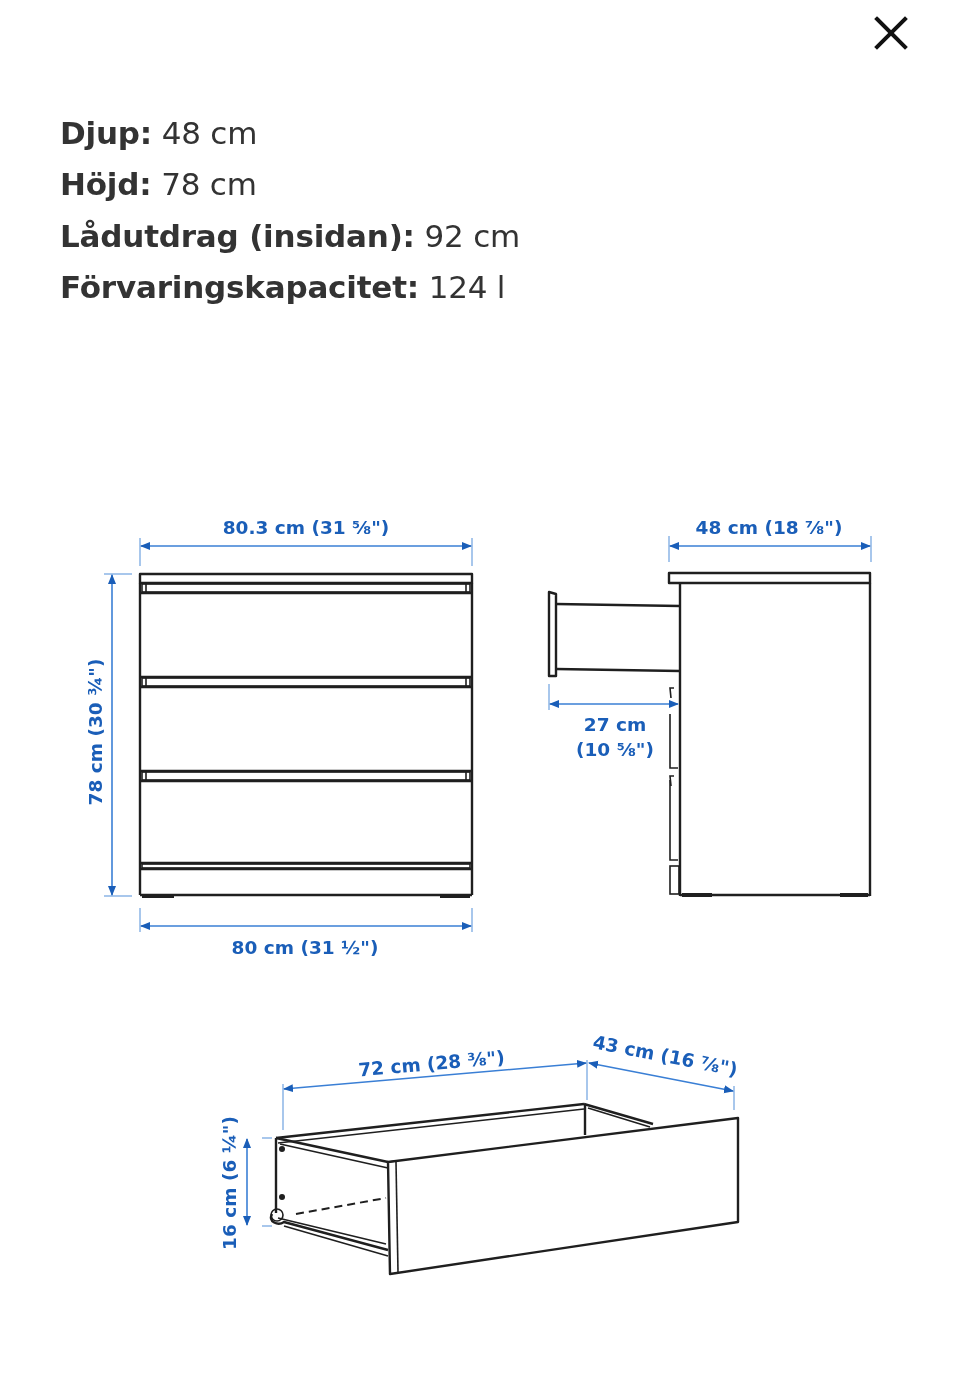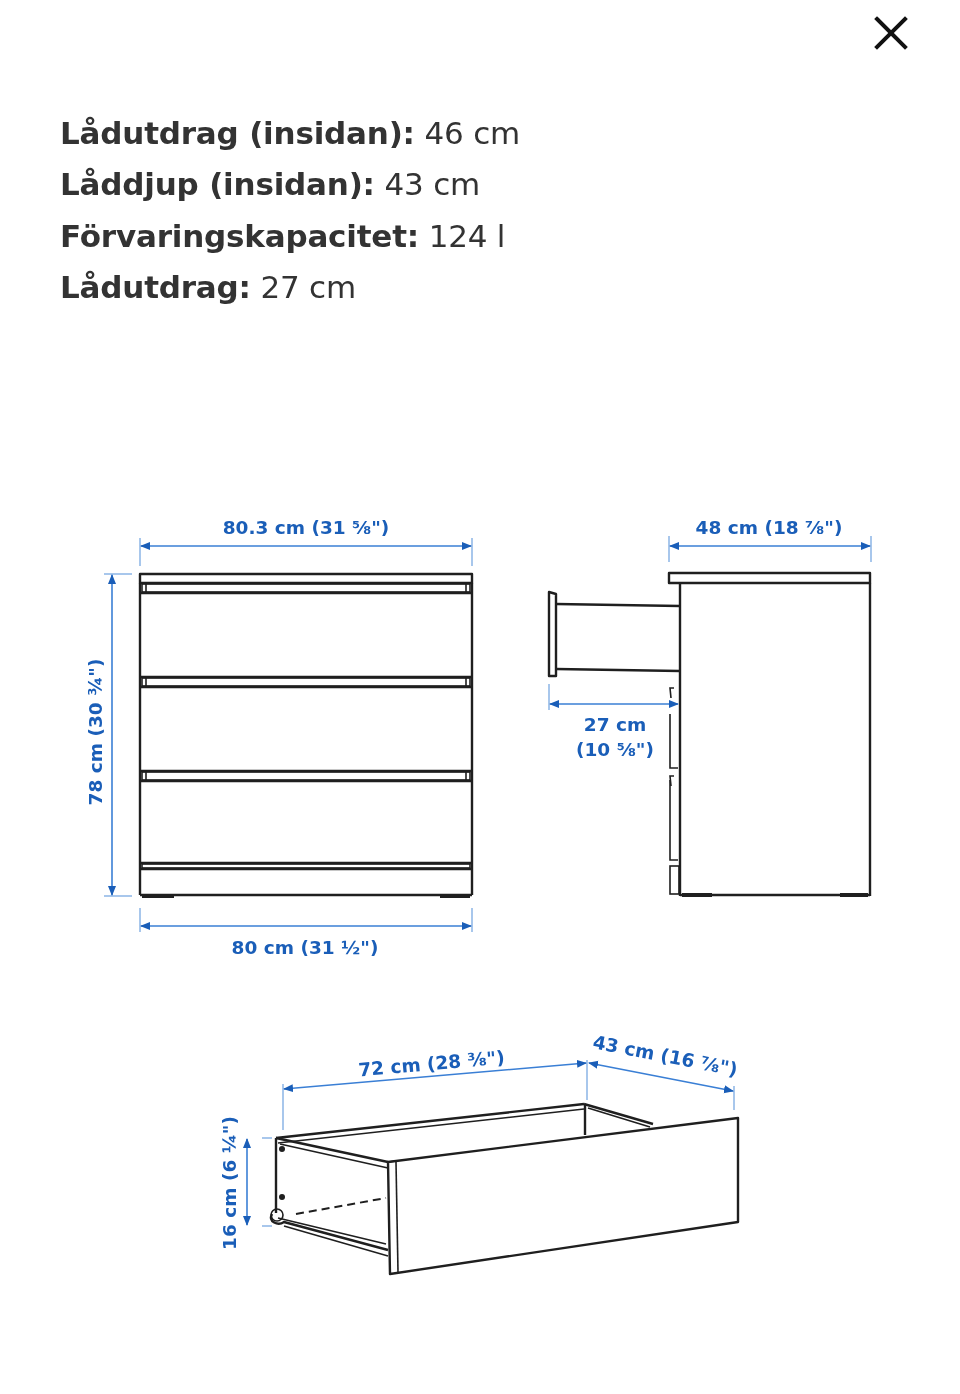--- a/index.html
+++ b/index.html
@@ -24,34 +24,34 @@
 
 <div class="close-btn">
   <svg width="34" height="34" viewBox="0 0 34 34">
     <line x1="3" y1="3" x2="31" y2="31" stroke="#111" stroke-width="4" stroke-linecap="square"></line>
     <line x1="31" y1="3" x2="3" y2="31" stroke="#111" stroke-width="4" stroke-linecap="square"></line>
   </svg>
 </div>
 
 <div class="specs">
   <div class="spec-row">
-    <span class="spec-label">Lådutdrag (insidan):</span>
-    <span class="spec-value">46 cm</span>
+    <span class="spec-label">Djup:</span>
+    <span class="spec-value">48 cm</span>
   </div>
   <div class="spec-row">
-    <span class="spec-label">Låddjup (insidan):</span>
-    <span class="spec-value">43 cm</span>
+    <span class="spec-label">Höjd:</span>
+    <span class="spec-value">78 cm</span>
+  </div>
+  <div class="spec-row">
+    <span class="spec-label">Lådutdrag (insidan):</span>
+    <span class="spec-value">92 cm</span>
   </div>
   <div class="spec-row">
     <span class="spec-label">Förvaringskapacitet:</span>
     <span class="spec-value">124 l</span>
-  </div>
-  <div class="spec-row">
-    <span class="spec-label">Lådutdrag:</span>
-    <span class="spec-value">27 cm</span>
   </div>
 </div>
 
 <svg class="diagram" width="960" height="1394" viewBox="0 0 960 1394">
   <defs>
     <marker id="arrowEnd" markerWidth="10" markerHeight="10" refX="9" refY="5" orient="auto" markerUnits="userSpaceOnUse">
       <path d="M0,1 L10,5 L0,9 Z" class="arr"></path>
     </marker>
     <marker id="arrowStart" markerWidth="10" markerHeight="10" refX="1" refY="5" orient="auto" markerUnits="userSpaceOnUse">
       <path d="M10,1 L0,5 L10,9 Z" class="arr"></path>

